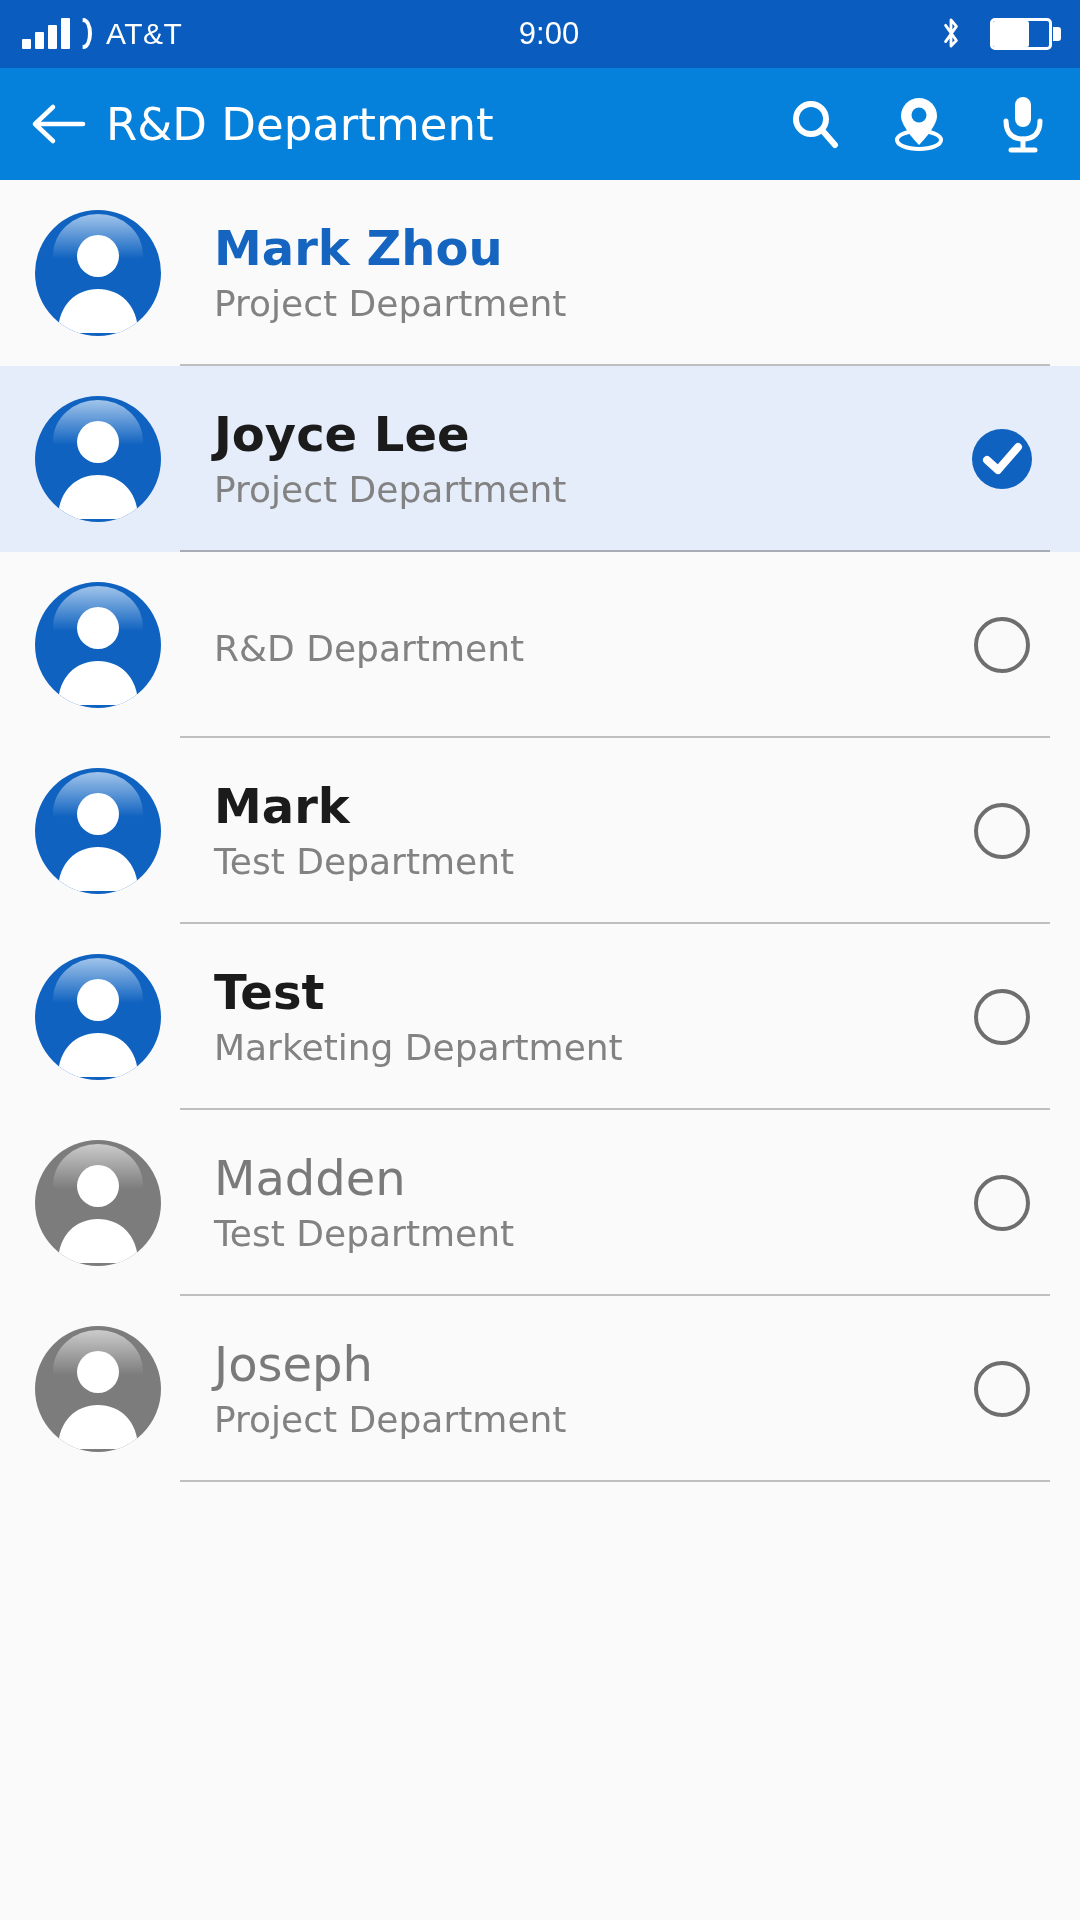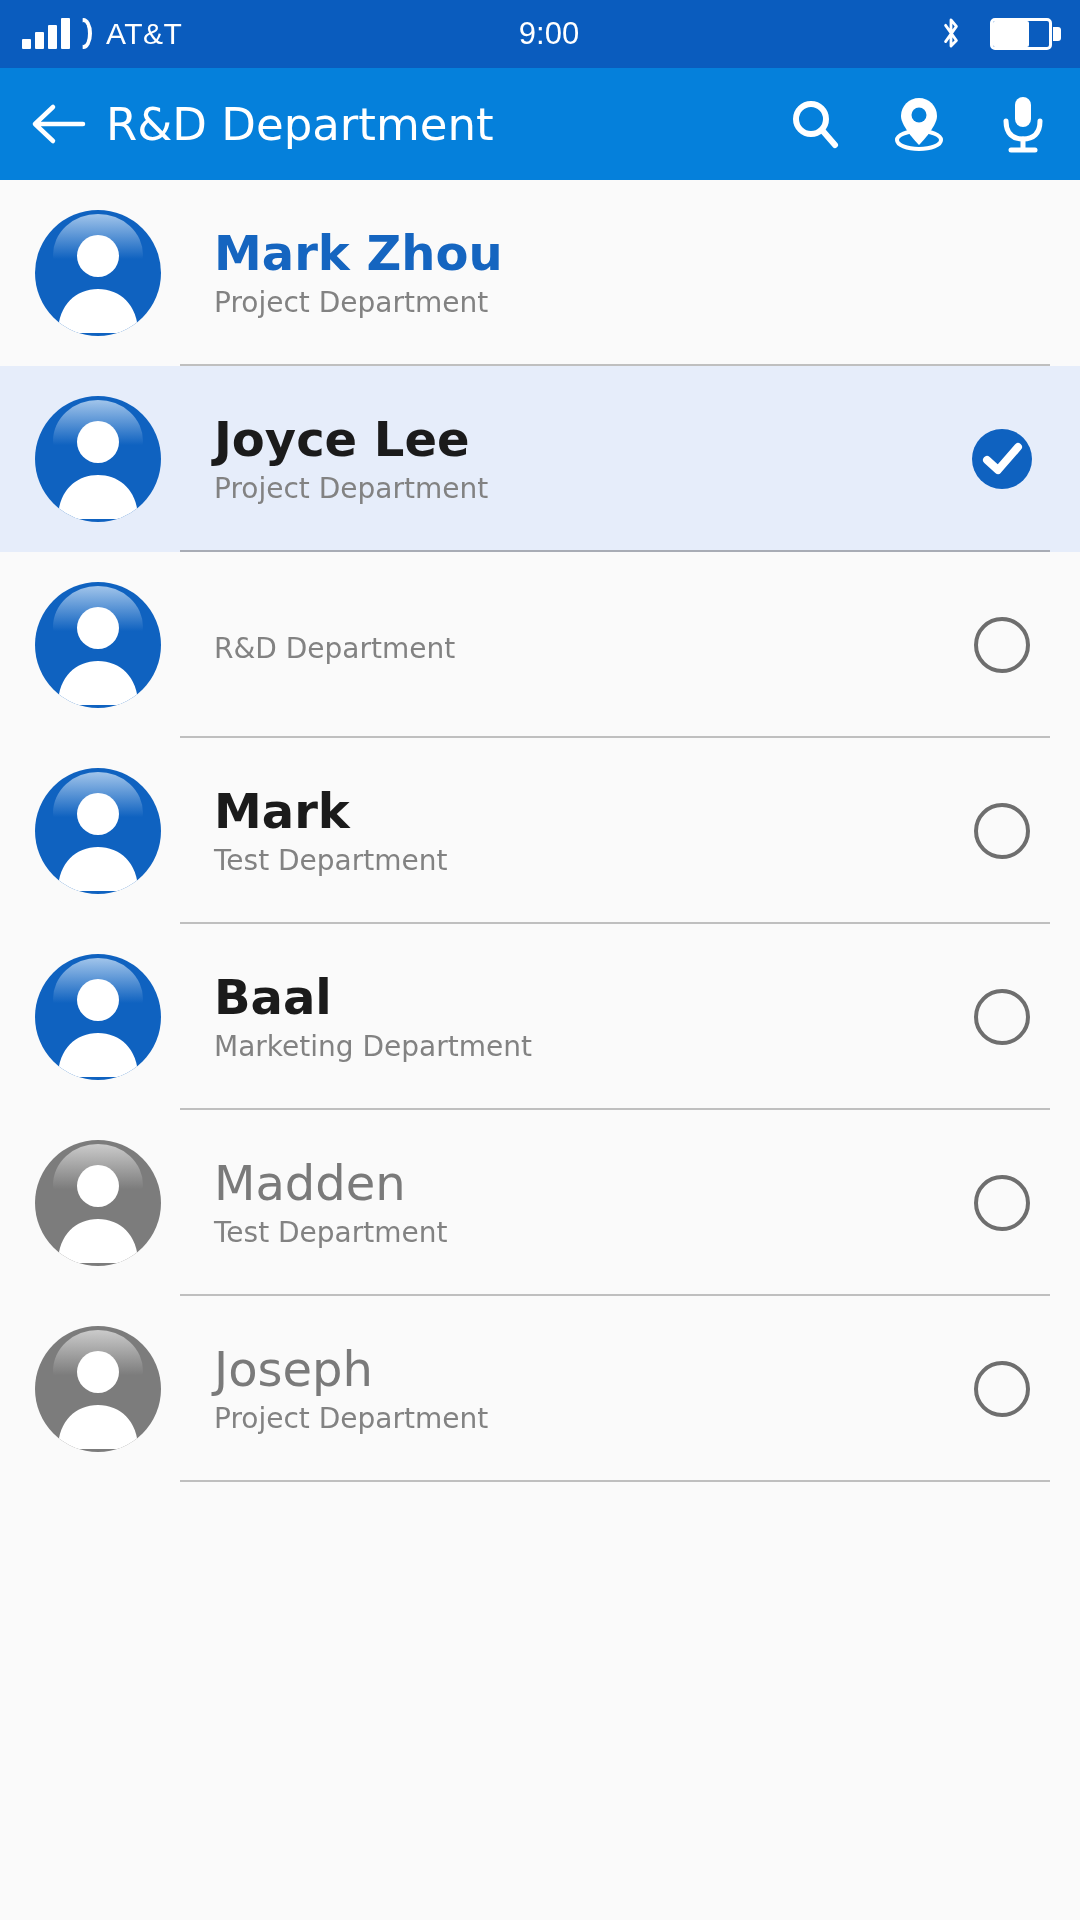--- a/index.html
+++ b/index.html
@@ -85,21 +85,21 @@
 
   .row-text { flex:1 1 auto; margin-left:52px; min-width:0; }
   .row-name {
     font-size:48px; line-height:1.12; color:#1B1B1B; font-weight:600;
     font-family:"DejaVu Sans", sans-serif;
     white-space:nowrap;
   }
   .row-name.accent { color:#1565C0; font-weight:700; }
   .row-name.muted  { color:#7A7A7A; font-weight:400; }
   .row-sub {
-    margin-top:8px; font-size:28px; line-height:1.1; color:#828282; font-weight:400;
+    margin-top:8px; font-size:36px; line-height:1.1; color:#828282; font-weight:400;
     font-family:"DejaVu Sans", sans-serif;
     white-space:nowrap;
   }
 
   
   .ctrl { flex:0 0 auto; width:64px; height:64px; display:flex; align-items:center; justify-content:center; margin-right:16px; }
   .radio { width:56px; height:56px; border:4px solid #6E6E6E; border-radius:50%; box-sizing:border-box; }
   .check { width:62px; height:62px; }
   .ctrl.empty-slot { visibility:hidden; }
 </style>
@@ -291,21 +291,21 @@
                 <circle cx="64" cy="64" r="63"></circle>
               </clipPath>
     </defs>
     <circle cx="64" cy="64" r="63" fill="#0F62C0"></circle>
     <ellipse cx="64" cy="46" rx="45" ry="41" fill="url(#avg4)" opacity="0.85" clip-path="url(#avg4c)"></ellipse>
     <circle cx="64" cy="47" r="21" fill="#fff"></circle>
     <path d="M24 124 C24 96 42 80 64 80 C86 80 104 96 104 124 Z" fill="#fff" clip-path="url(#avg4c)"></path>
   </svg>
         </div>
         <div class="row-text">
-          <div class="row-name">Baal</div>
+          <div class="row-name">Test</div>
           <div class="row-sub">Marketing Department</div>
         </div>
         <div class="ctrl">
       <div class="radio"></div>
         </div>
         <div class="divider"></div>
       </div>
       <div class="row">
         <div class="avatar">
   <svg viewBox="0 0 128 128">

